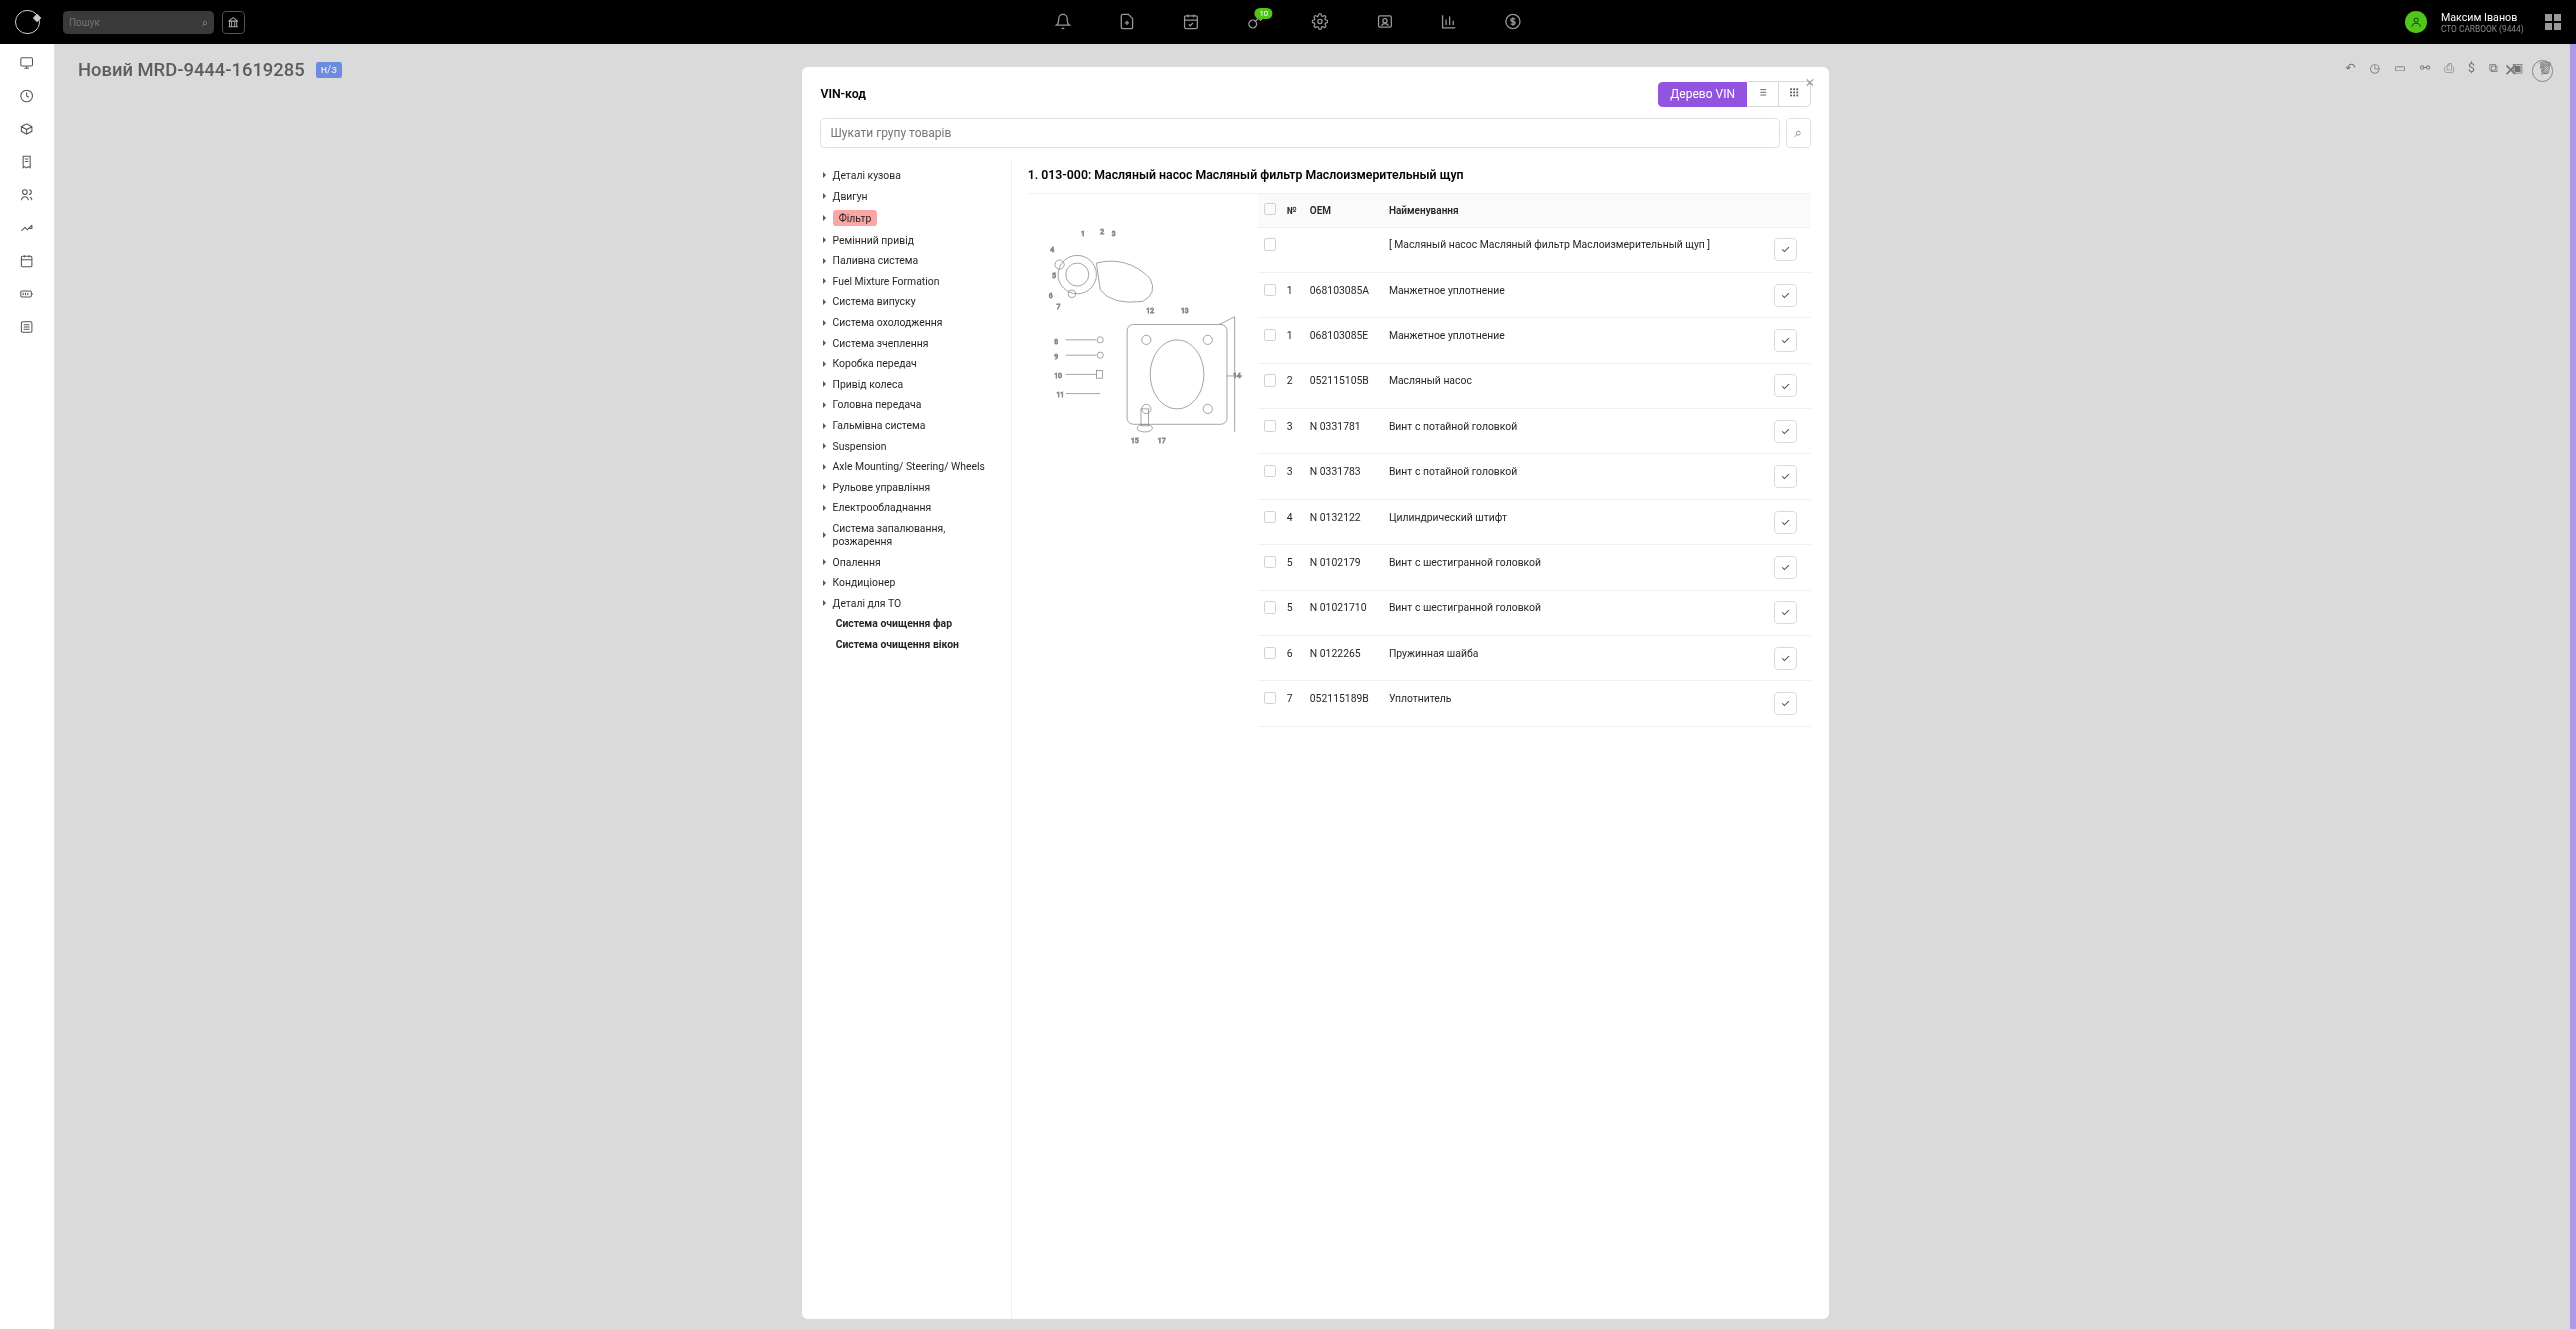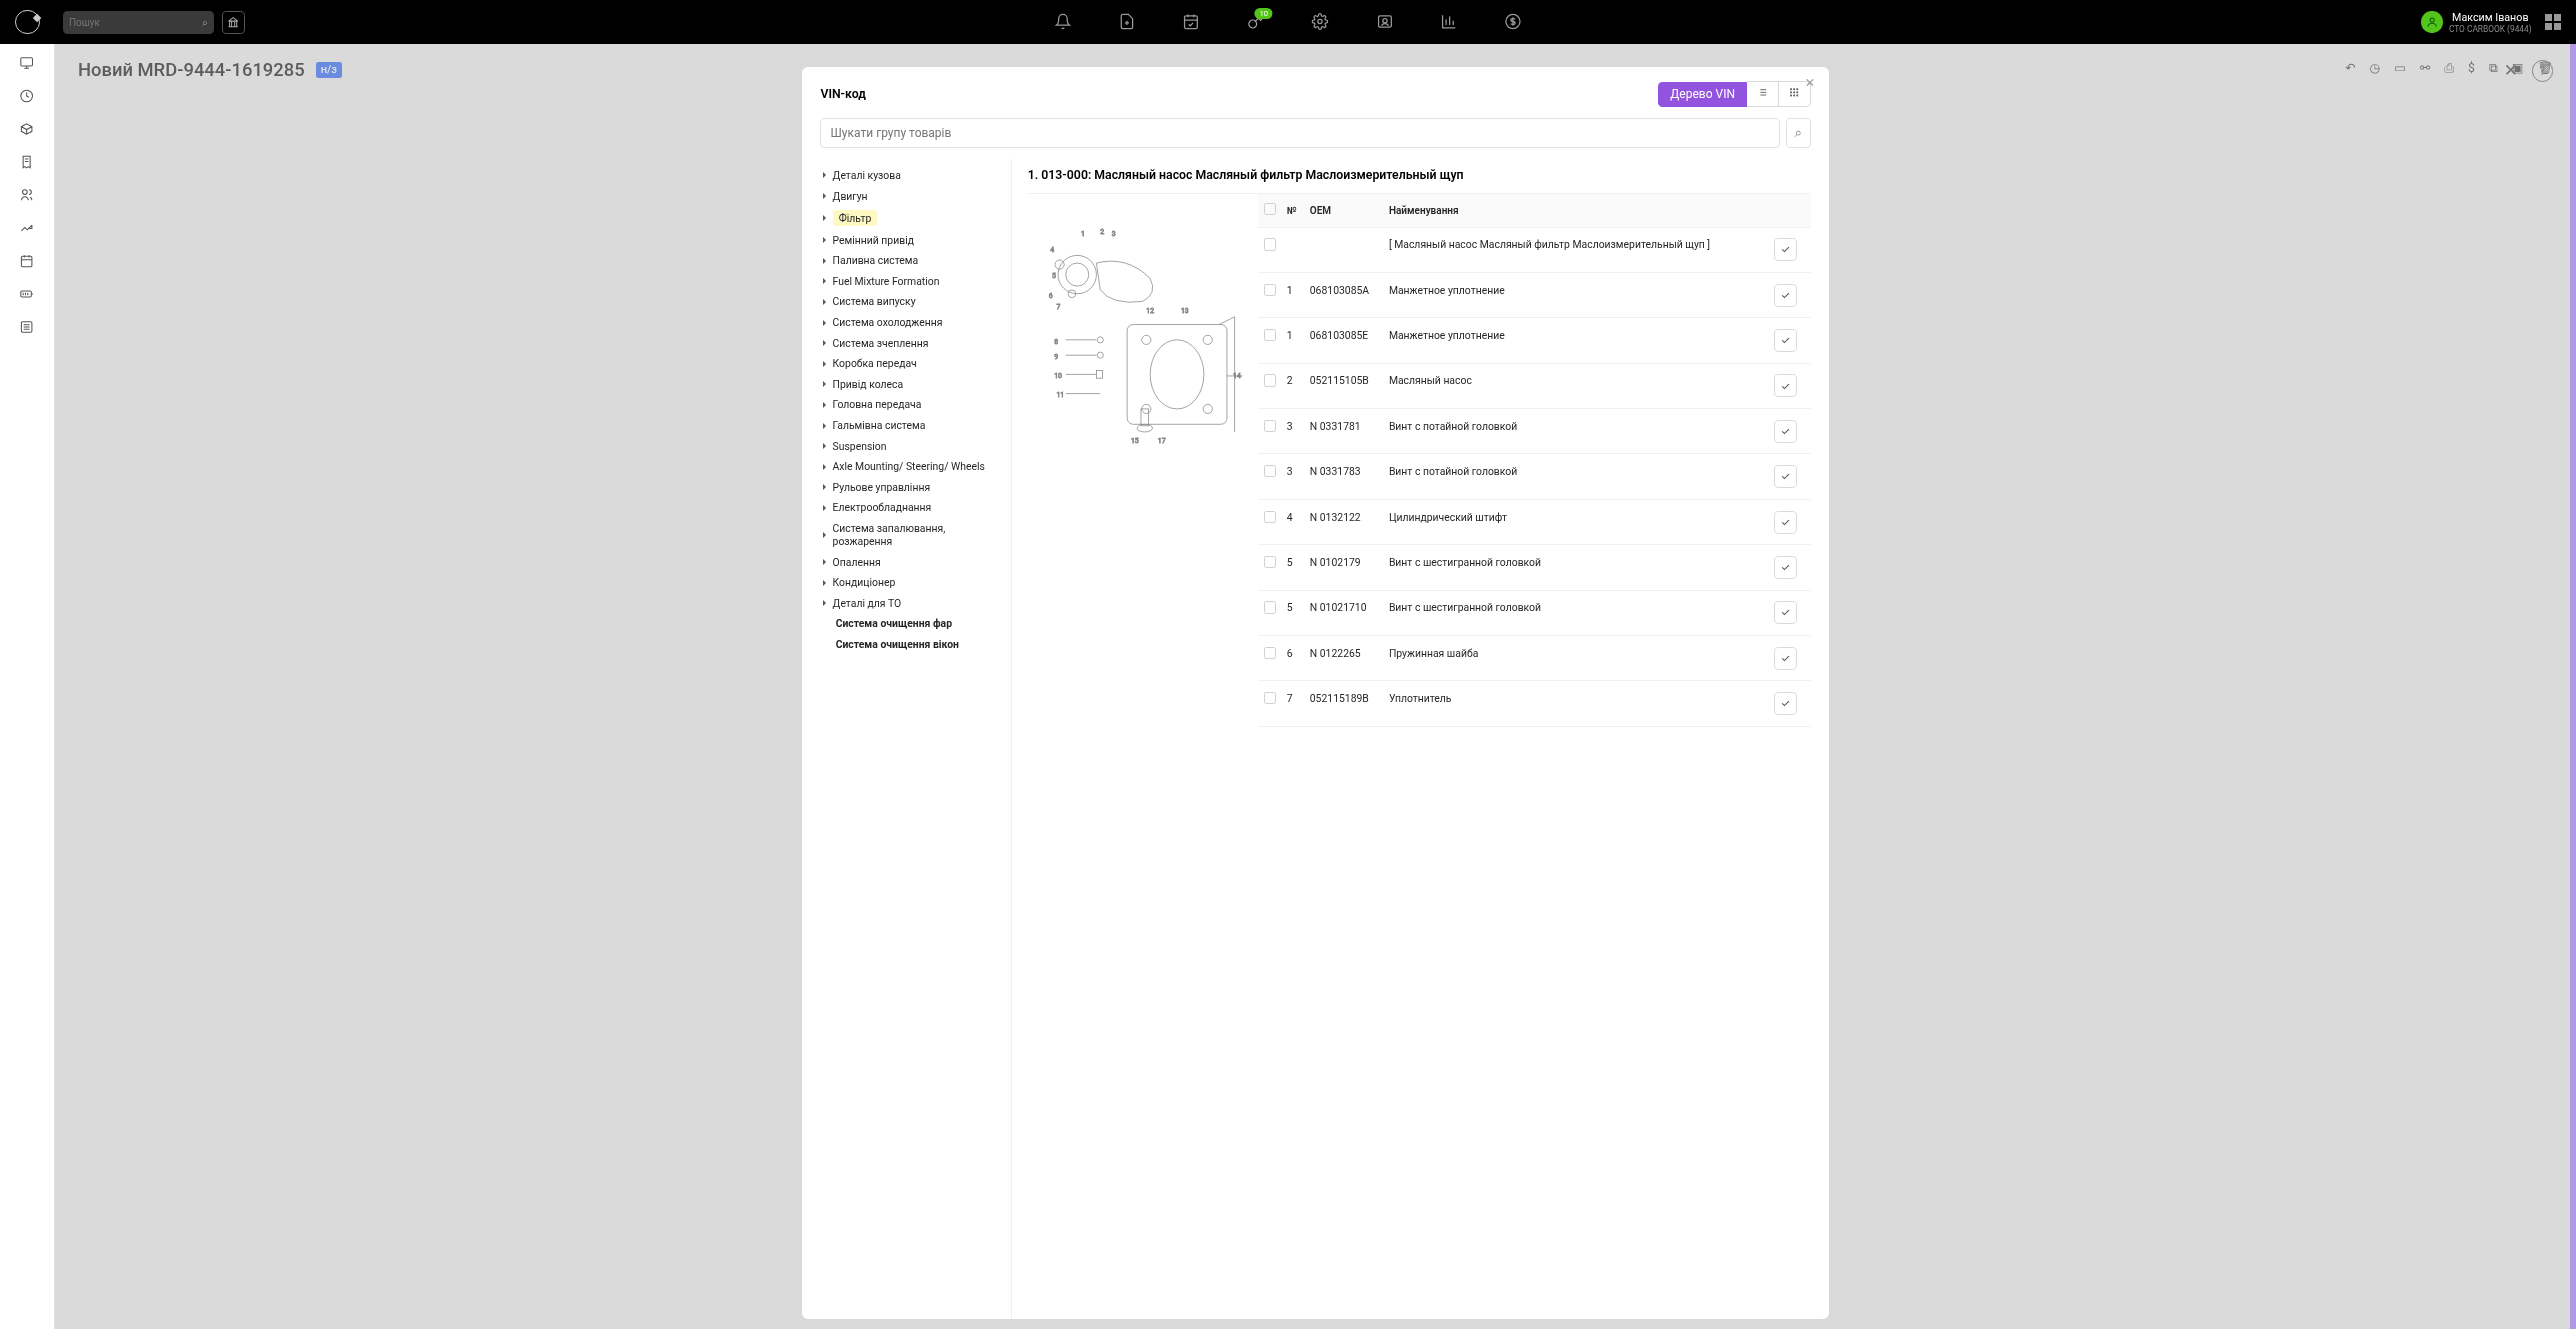--- a/index.html
+++ b/index.html
@@ -9,21 +9,21 @@
 .topbar { background: #000; height: 44px; display: flex; align-items: center; padding: 0 15.3px; position: relative; }
 .logo-circle { width: 24.5px; height: 24.5px; border: 1.9px solid #ccc; border-radius: 50%; position: relative; margin-right: 23px; }
 .logo-circle::after { content: ''; position: absolute; width: 6.1px; height: 6.1px; background: #ccc; top: 3.8px; right: -1.5px; transform: rotate(45deg); }
 .search-wrap { display: flex; align-items: center; background: #3a3a3a; border-radius: 4.6px; height: 23px; padding: 0 6.1px; min-width: 130px; }
 .search-wrap input { background: transparent; border: none; color: #999; font-size: 10px; flex: 1; outline: none; }
 .search-icon { color: #999; font-size: 10.7px; }
 .bank-btn { width: 23px; height: 23px; border: 0.8px solid #555; border-radius: 4.6px; margin-left: 7.7px; display: flex; align-items: center; justify-content: center; color: #aaa; }
 .top-icons { display: flex; gap: 46px; position: absolute; left: 50%; transform: translateX(-50%); }
 .top-icon { width: 18.4px; height: 18.4px; color: #999; position: relative; display: flex; align-items: center; justify-content: center; }
 .badge { position: absolute; top: -4.6px; right: -7.7px; background: #52c41a; color: #fff; font-size: 7.7px; padding: 0.8px 4.6px; border-radius: 6.1px; }
-.user-area { margin-left: auto; display: flex; align-items: center; gap: 6px; text-align: center; }
+.user-area { margin-left: auto; display: flex; align-items: center; gap: 14px; }
 .avatar { width: 21.5px; height: 21.5px; background: #52c41a; border-radius: 50%; display: flex; align-items: center; justify-content: center; }
 .user-text { color: #fff; font-size: 10.7px; }
 .user-sub { color: #888; font-size: 8.4px; }
 .apps-grid { width: 15.3px; height: 15.3px; margin-left: 7.7px; display: grid; grid-template-columns: 1fr 1fr; gap: 1.5px; }
 .apps-grid span { background: #999; }
 
 
 .layout { display: flex; height: calc(100vh - 44px); }
 .sidebar { width: 55px; background: #fff; border-right: 0.8px solid #e0e0e0; display: flex; flex-direction: column; align-items: center; padding-top: 11.5px; gap: 19px; }
 .side-icon { width: 15.3px; height: 14px; color: #555; }
@@ -49,21 +49,21 @@
 .modal-body { flex: 1; overflow: hidden; display: flex; flex-direction: column; }
 .search-group-row { padding: 0 18.4px 10.7px; display: flex; gap: 6.1px; }
 .search-group-input { flex: 1; border: 0.8px solid #e0e0e0; border-radius: 4.6px; padding: 6.1px 9.2px; font-size: 12px; color: #999; }
 .search-group-btn { border: 0.8px solid #e0e0e0; border-radius: 4.6px; padding: 6.1px 7.7px; background: #fff; color: #888; }
 
 .modal-content { display: flex; flex: 1; overflow: hidden; padding: 0 18.4px; }
 .tree-panel { width: 192px; border-right: 0.8px solid #f0f0f0; overflow-y: auto; padding-top: 6.1px; padding-right: 6.1px; }
 .tree-item { display: flex; align-items: center; padding: 3.8px 3.1px; font-size: 10.4px; color: #262626; cursor: pointer; gap: 6.1px; }
 .tree-caret { width: 0; height: 0; border-left: 3.8px solid #555; border-top: 3.1px solid transparent; border-bottom: 3.1px solid transparent; flex-shrink: 0; }
 .tree-item.no-caret { padding-left: 15.3px; font-weight: bold; }
-.tree-item.selected span.label { background: #fef9c3; padding: 1.5px 6.1px; border-radius: 3.1px; }
+.tree-item.selected span.label { background: #fca5a5; padding: 1.5px 6.1px; border-radius: 3.1px; }
 
 .parts-panel { flex: 1; display: flex; flex-direction: column; overflow: hidden; padding-left: 15.3px; }
 .parts-title { font-size: 12.3px; font-weight: 600; padding: 9.2px 0 10.7px; border-bottom: 0.8px solid #f0f0f0; }
 .parts-body { display: flex; flex: 1; overflow: hidden; gap: 0; }
 .diagram-img { width: 230px; padding: 23px 7.7px; }
 .diagram-placeholder { width: 215px; height: 238px; display: flex; align-items: center; justify-content: center; }
 .diagram-placeholder svg { width: 100%; height: 100%; }
 
 .parts-table { flex: 1; overflow-y: auto; }
 .parts-header-row { display: flex; align-items: center; background: #fafafa; border-bottom: 0.8px solid #f0f0f0; padding: 9.2px 6.1px; font-size: 10px; font-weight: 600; color: #262626; }

